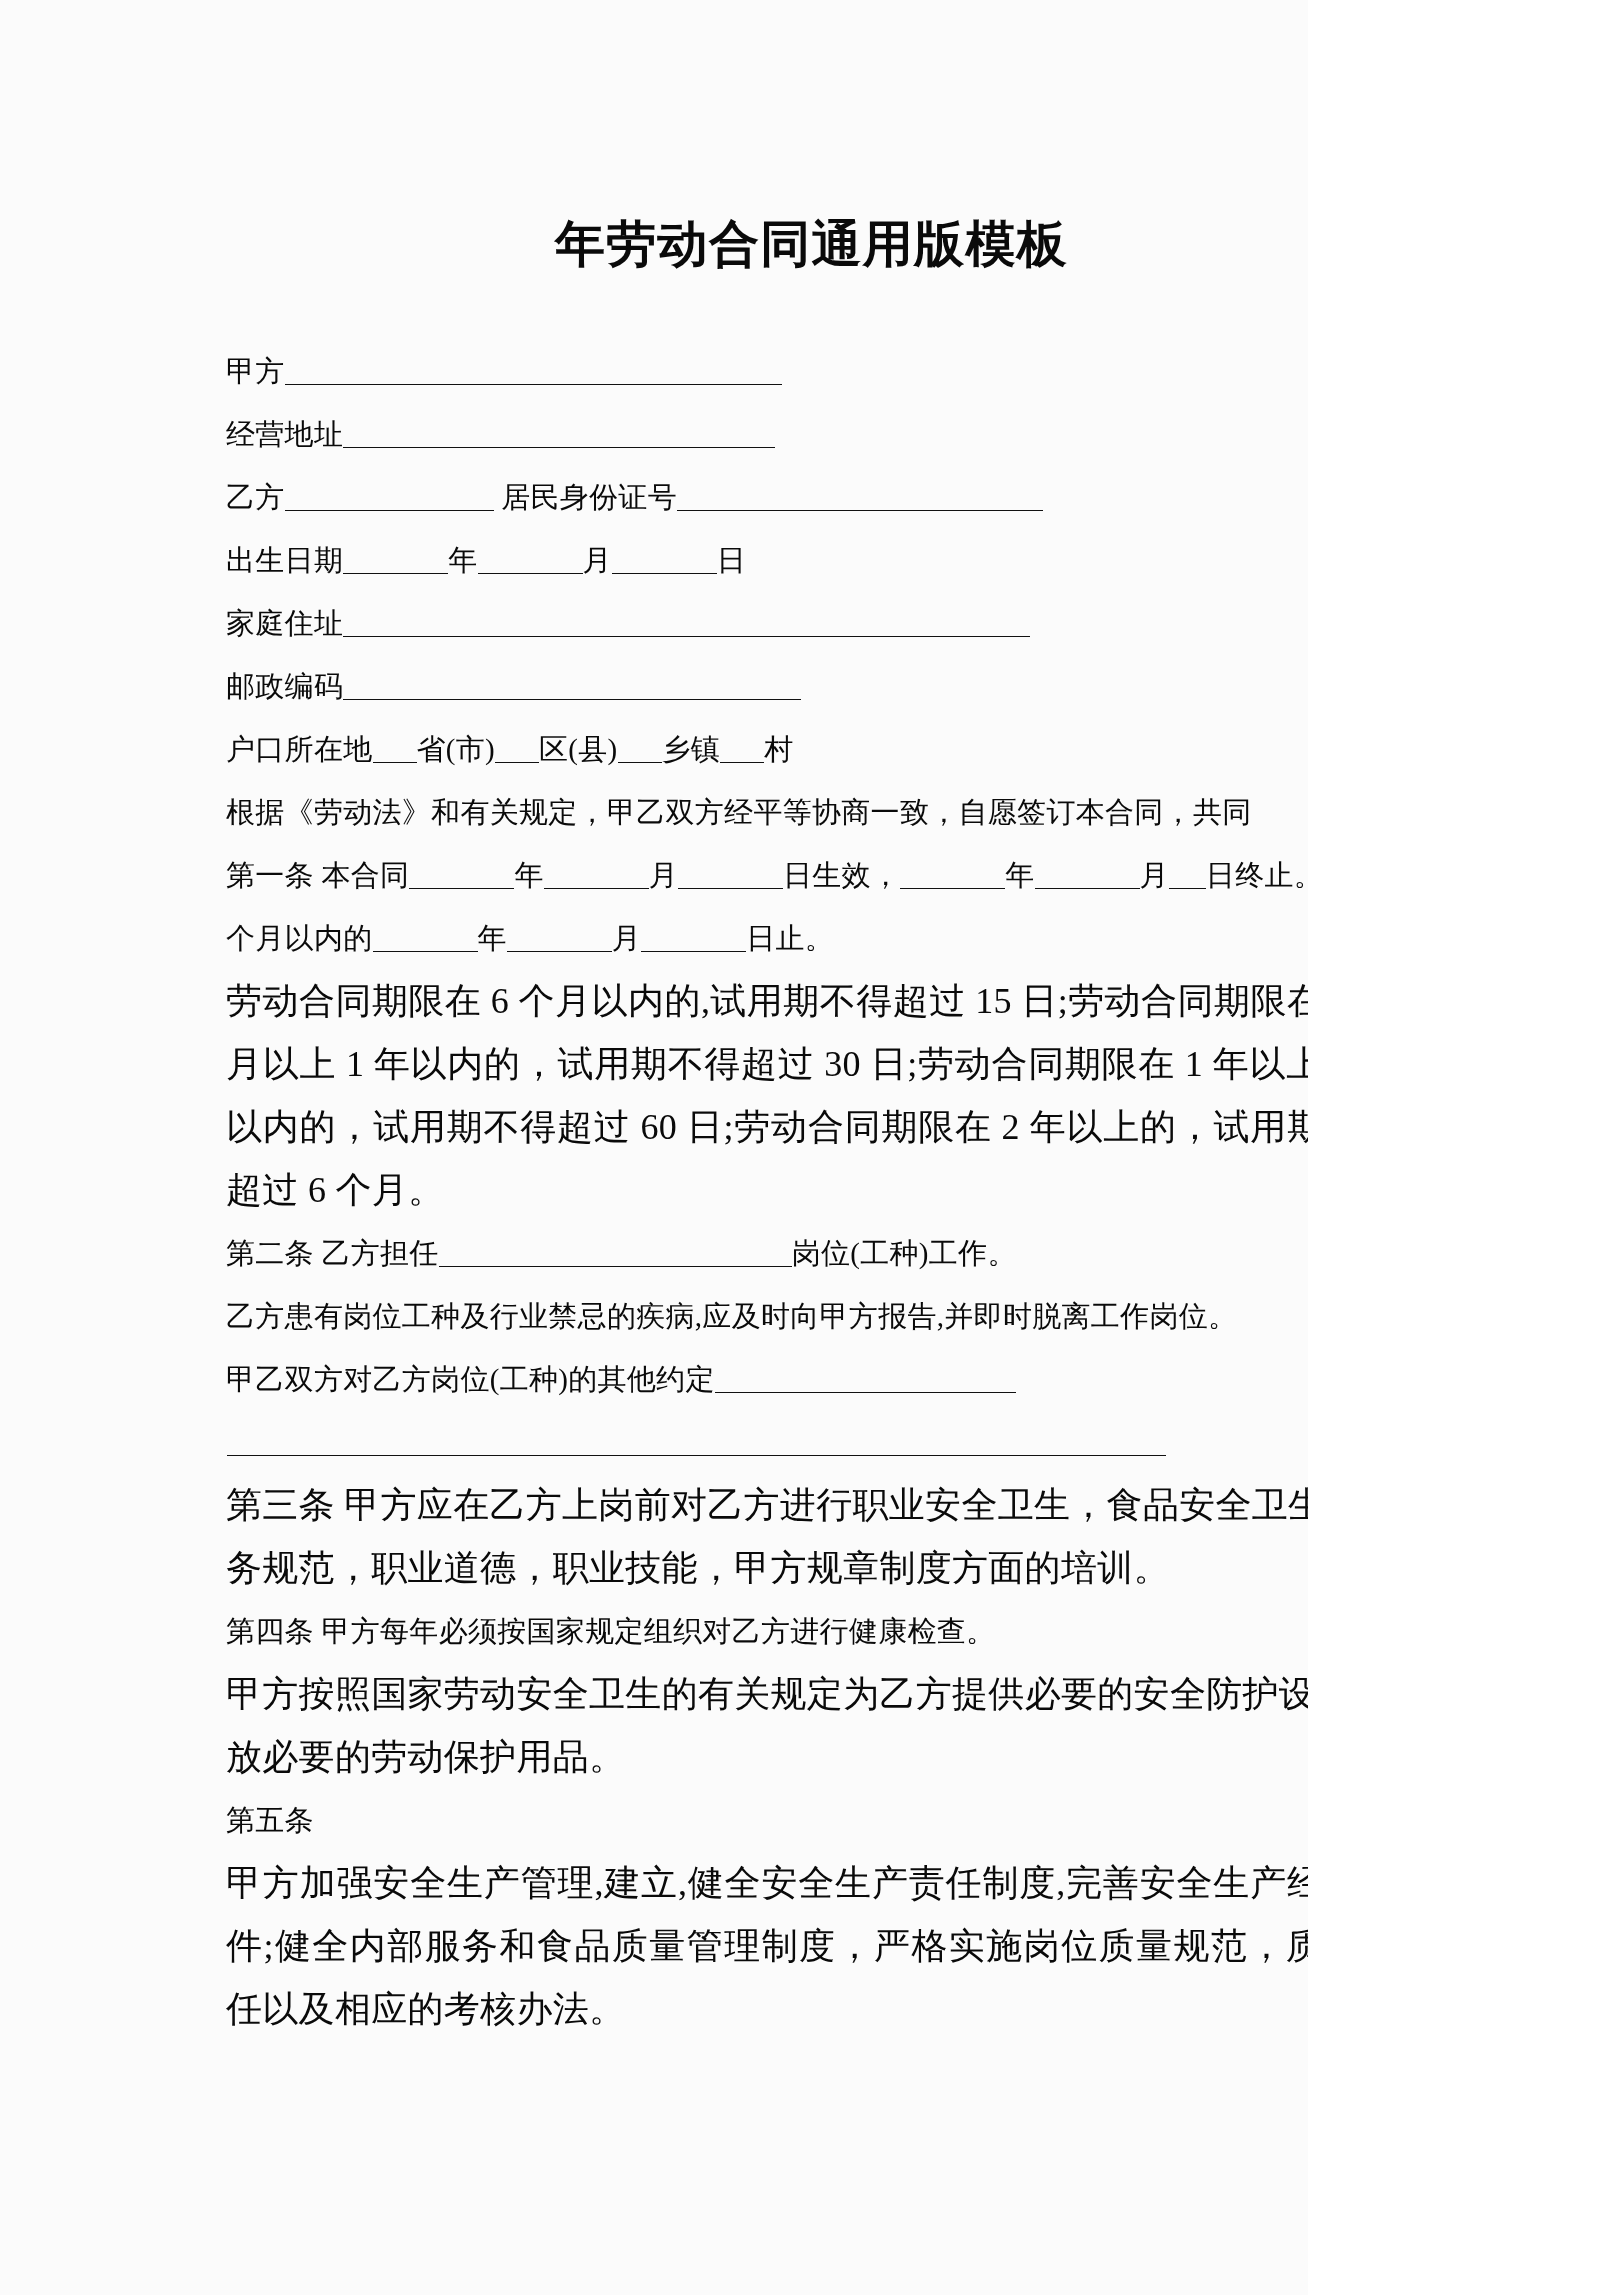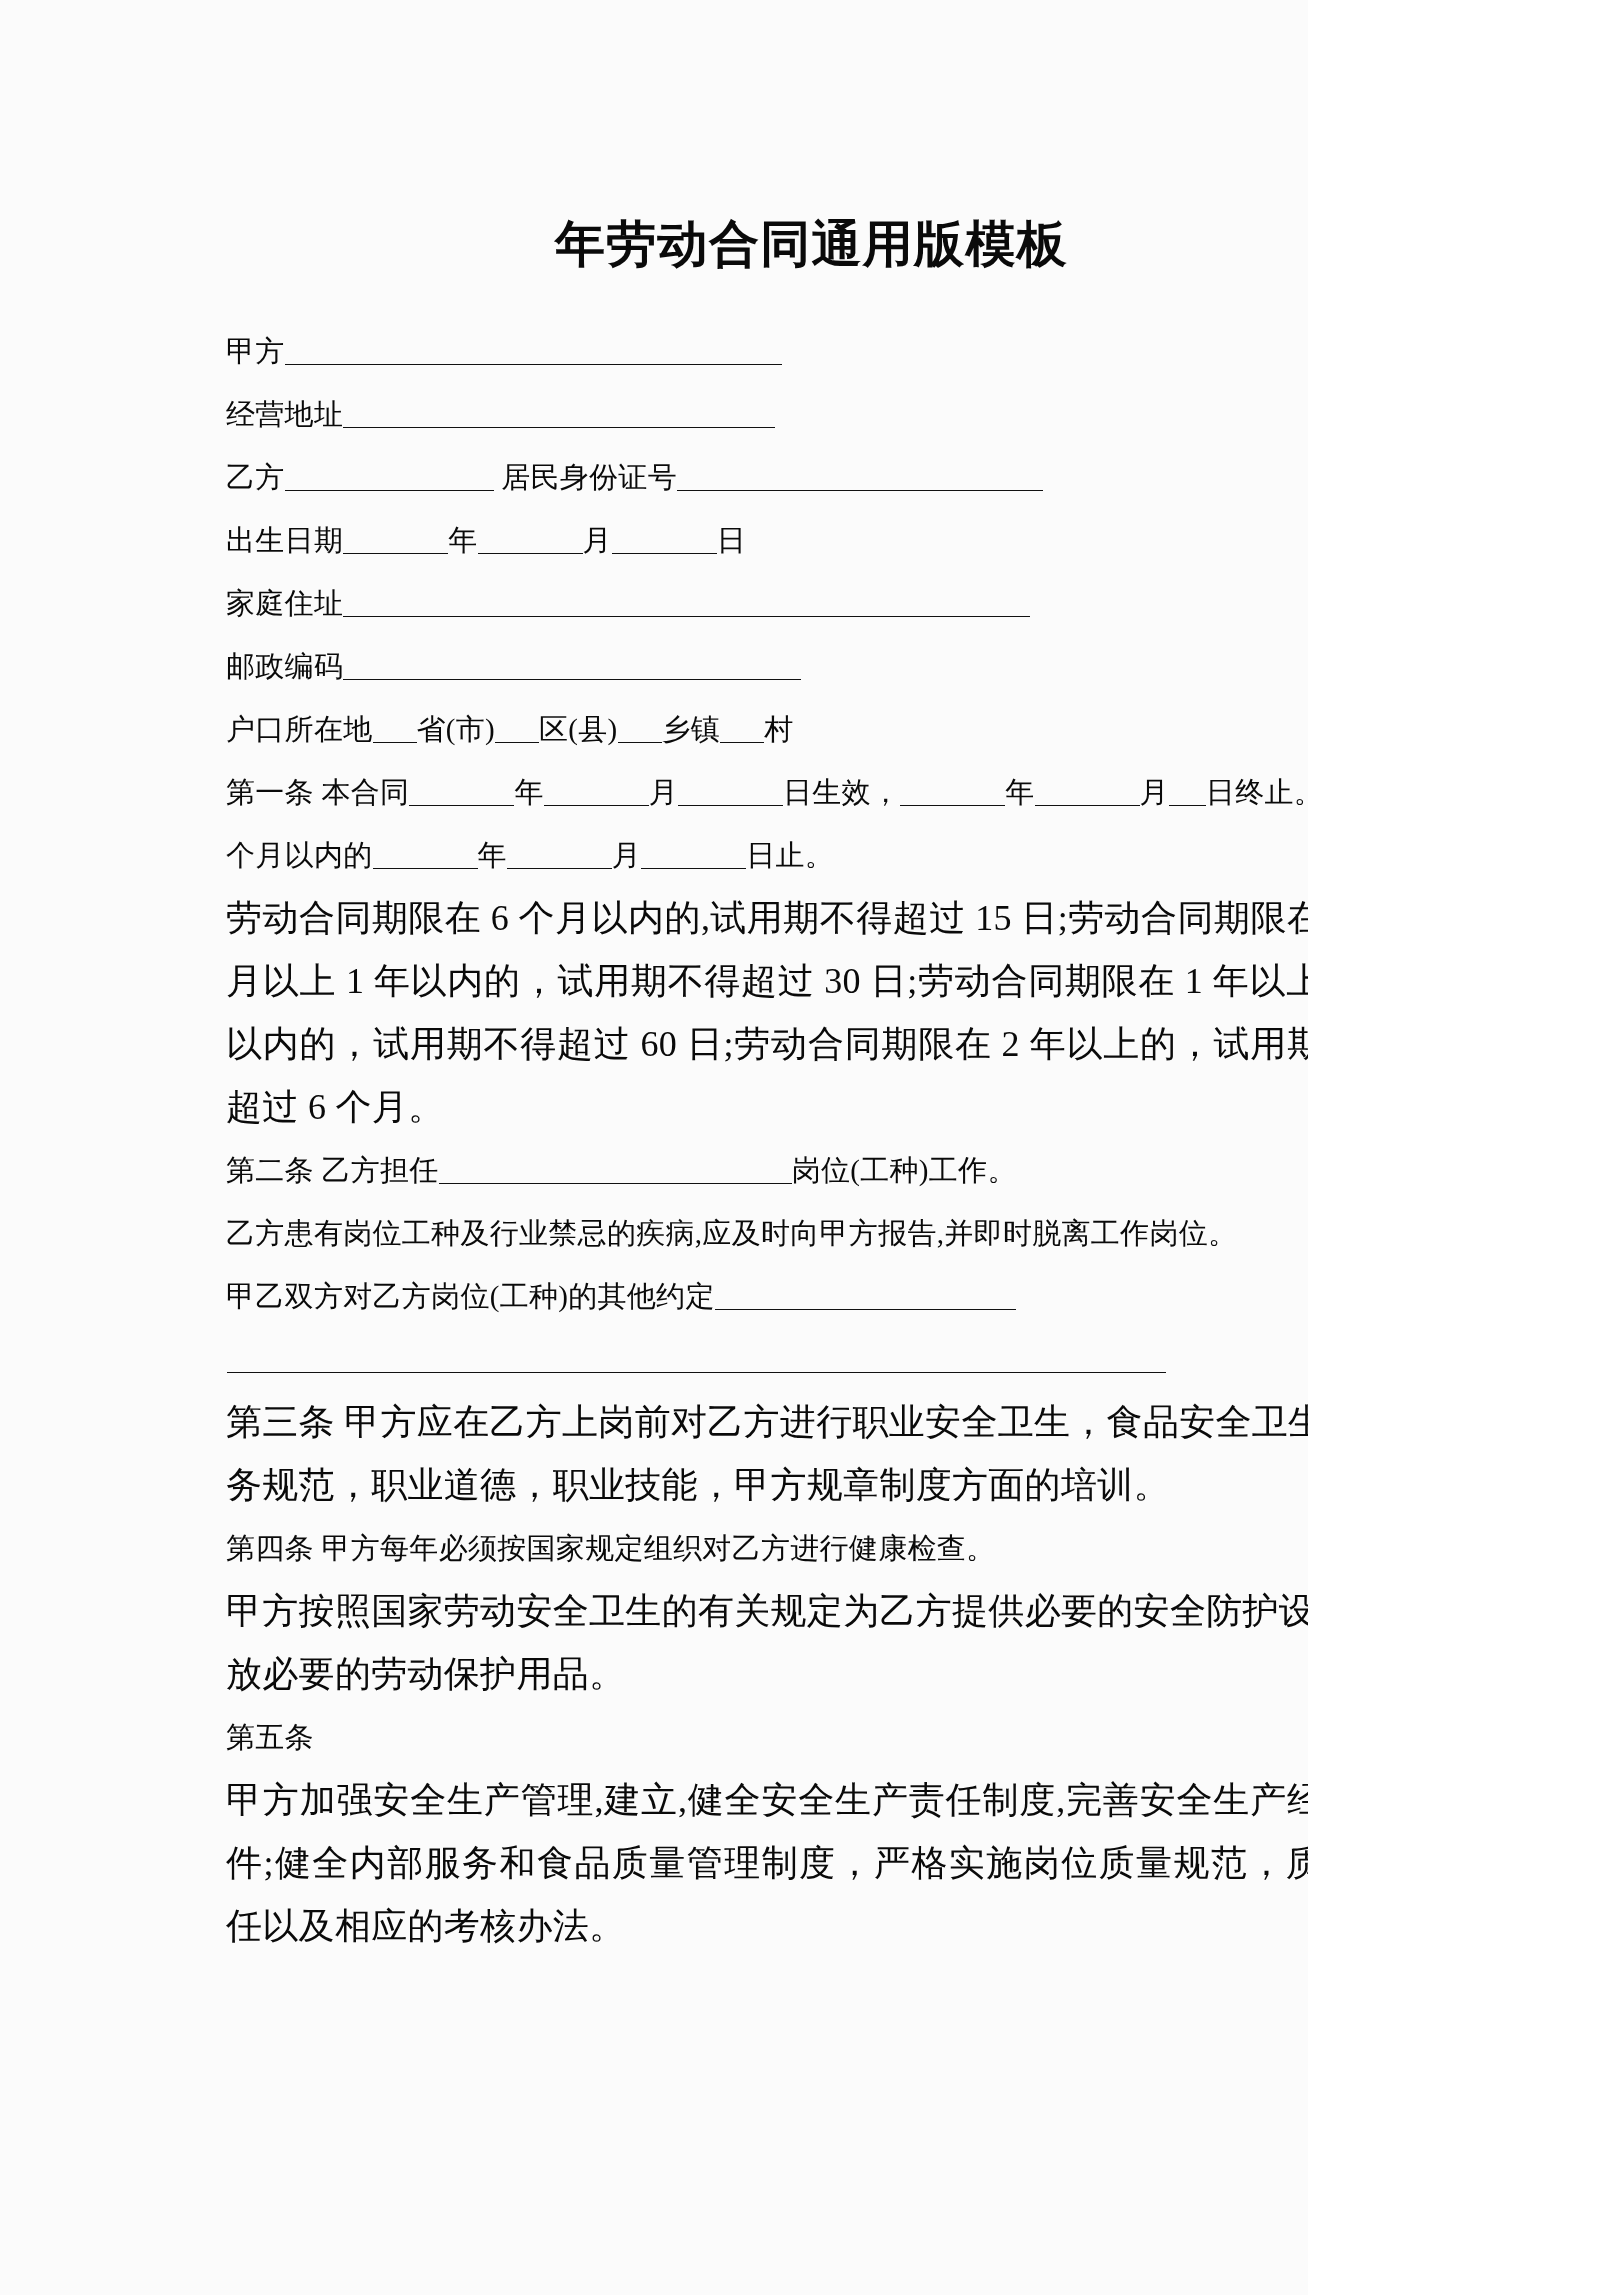--- a/index.html
+++ b/index.html
@@ -36,21 +36,21 @@
     font-weight: bold;
     letter-spacing: 1.3px;
     line-height: 1.2;
     white-space: nowrap;
   }
 
   
   .content {
     position: absolute;
     left: 0;
-    top: 320px;
+    top: 340px;
     width: 1171px;
     font-family: Liberation Serif, serif;
   }
   .line {
     font-size: 29px;
     line-height: 63px;
     height: 63px;
     white-space: nowrap;
     letter-spacing: 0.3px;
   }
@@ -122,20 +122,21 @@
       </div>
 
       <div class="line">
         <span>邮政编码</span><span class="ul w-xxl"></span>
       </div>
 
       <div class="line">
         <span>户口所在地</span><span class="ul w-xs"></span><span>省(市)</span><span class="ul w-xs"></span><span>区(县)</span><span class="ul w-xs"></span><span>乡镇</span><span class="ul w-xs"></span><span>村</span>
       </div>
 
+      <div class="line">根据《劳动法》和有关规定，甲乙双方经平等协商一致，自愿签订本合同，共同</div>
 
       <div class="line">
         <span>第一条</span>&nbsp;<span>本合同</span><span class="ul w-s"></span><span>年</span><span class="ul w-s"></span><span>月</span><span class="ul w-s"></span><span>日生效，</span><span class="ul w-s"></span><span>年</span><span class="ul w-s"></span><span>月</span><span class="ul w-xxs"></span><span>日终止。</span>
       </div>
 
       <div class="line">
         <span>个月以内的</span><span class="ul w-s"></span><span>年</span><span class="ul w-s"></span><span>月</span><span class="ul w-s"></span><span>日止。</span>
       </div>
 
       <div class="para">劳动合同期限在 6 个月以内的,试用期不得超过 15 日;劳动合同期限在 6 个月以上 1 年以内的，试用期不得超过 30 日;劳动合同期限在 1 年以上 2 年以内的，试用期不得超过 60 日;劳动合同期限在 2 年以上的，试用期不得超过 6 个月。</div>

